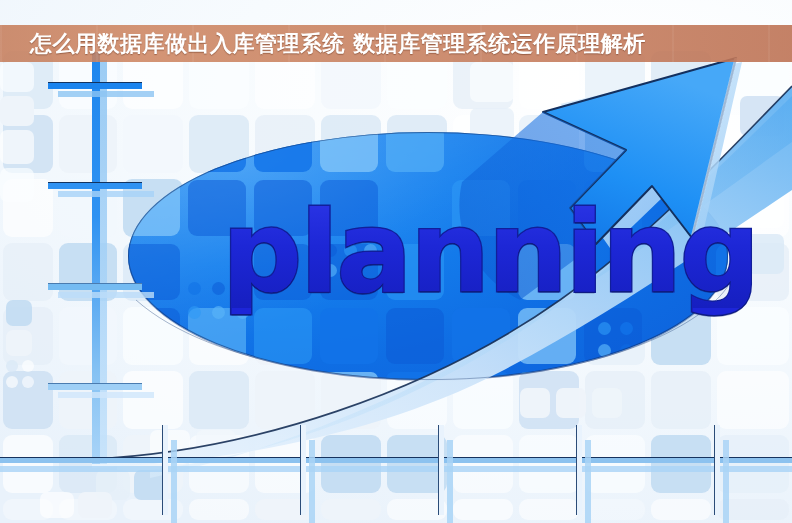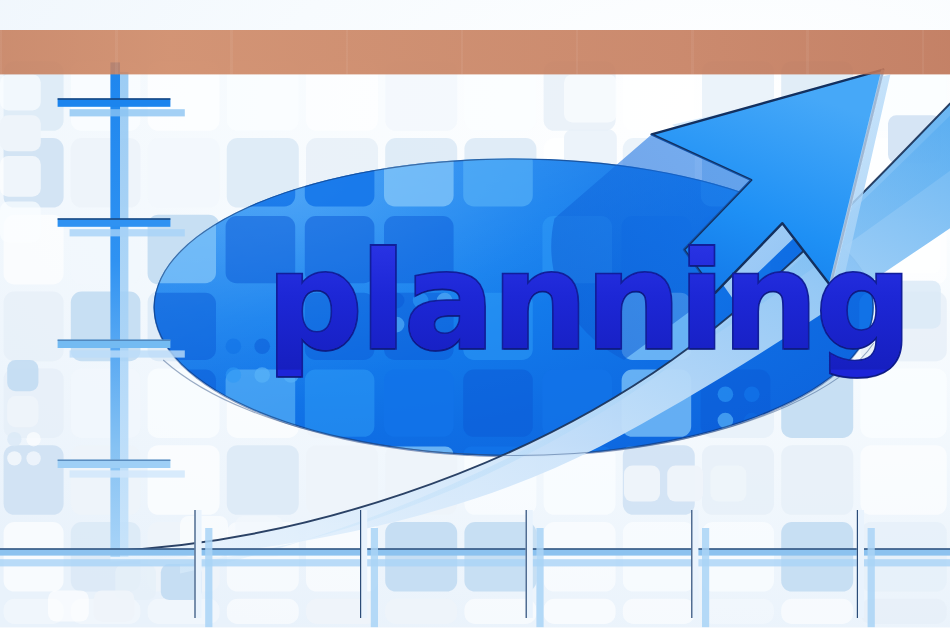--- a/index.html
+++ b/index.html
@@ -413,15 +413,16 @@
       <div class="tickv-ghost" style="left: 447px; top: 440px; height: 83px; background: rgb(169, 211, 246);"></div>
       <div class="tickv" style="left: 438px; top: 425px; height: 90px; background: rgb(233, 243, 253); border-left: 1px solid rgb(43, 76, 120);"></div>
       <div class="tickv-ghost" style="left: 585px; top: 440px; height: 83px; background: rgb(169, 211, 246);"></div>
       <div class="tickv" style="left: 576px; top: 425px; height: 90px; background: rgb(233, 243, 253); border-left: 1px solid rgb(43, 76, 120);"></div>
       <div class="tickv-ghost" style="left: 723px; top: 440px; height: 83px; background: rgb(169, 211, 246);"></div>
       <div class="tickv" style="left: 714px; top: 425px; height: 90px; background: rgb(233, 243, 253); border-left: 1px solid rgb(43, 76, 120);"></div>
     </div>
 
   <div class="titlebar">
     <div class="titlebar-stripes"></div>
+    <div class="title-text">怎么用数据库做出入库管理系统  数据库管理系统运作原理解析</div>
   </div>
 
 </div>
 
 </body></html>

